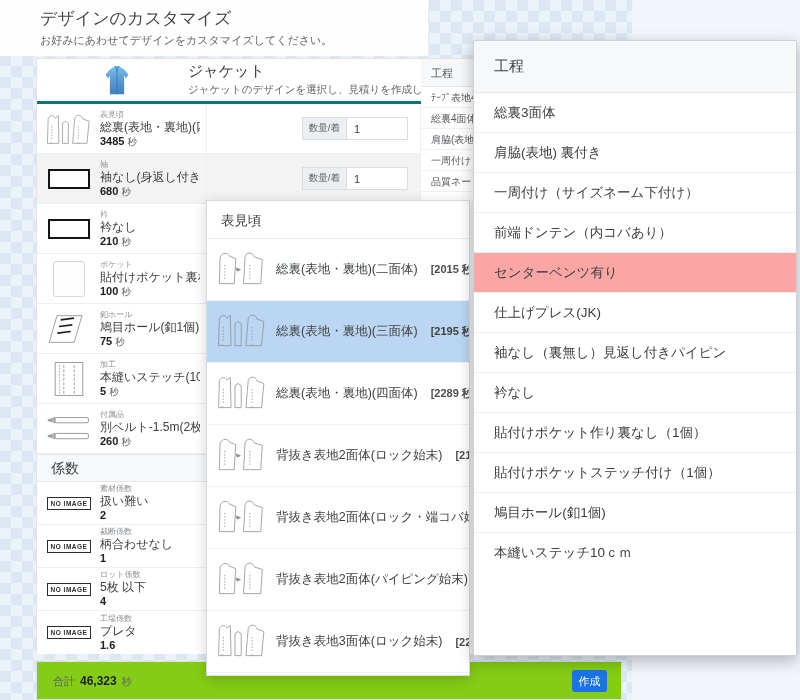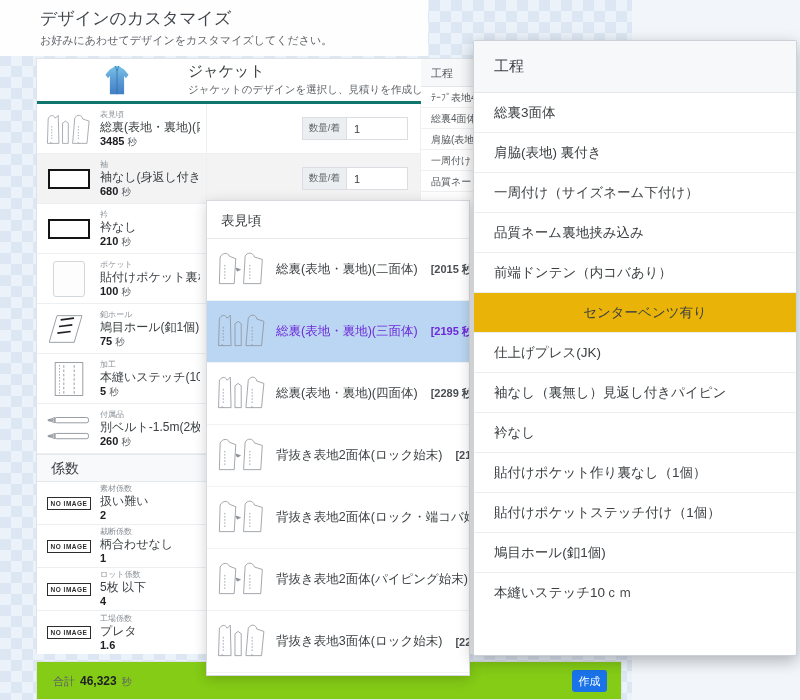--- a/index.html
+++ b/index.html
@@ -66,33 +66,33 @@
   .create-btn { position:absolute; right:14px; top:8px; width:35px; height:22px; background:#1a73e8;
     color:#fff; font-size:11px; border:none; border-radius:3px; cursor:pointer; font-family:inherit; }
 
   .modal { position:absolute; left:206px; top:200px; width:264px; height:476px; background:#fff;
     border:1px solid #d7dbe0; box-shadow:0 3px 12px rgba(0,0,0,.18); z-index:5; }
   .modal-header { height:38px; padding:11px 0 0 14px; font-size:13.5px; color:#3c4043;
     border-bottom:1px solid #e8ebee; }
   .m-row { height:62px; display:flex; align-items:center; gap:9px; padding:0 10px;
     border-bottom:1px solid #f0f2f4; overflow:hidden; }
   .m-row.selected { background:#bad6f3; }
-  .m-row.selected .m-name, .m-row.selected .m-time { color:#6d28d9;text-align:right; }
+  .m-row.selected .m-name, .m-row.selected .m-time { color:#404040;text-align:right; }
   .m-thumb { min-width:50px; width:50px; }
   .m-name { font-size:12.5px; color:#3c4043; white-space:nowrap; }
   .m-time { font-size:11px; font-weight:bold; color:#4a4e52; white-space:nowrap; margin-left:4px; }
 
   .dropdown { position:absolute; left:473px; top:40px; width:324px; height:616px; background:#fff;
     border:1px solid #ccd2d8; border-radius:2px; box-shadow:0 5px 16px rgba(0,0,0,.28); z-index:10; overflow:hidden; }
   .dd-header { height:52px; padding:16px 0 0 20px; font-size:15px; color:#3c4043;
     background:#f7f8fa; border-bottom:1px solid #e3e6ea; }
   .dd-item { height:40px; padding:11px 0 0 20px; font-size:13.5px; color:#3c4043;
     border-bottom:1px solid #eceff1; white-space:nowrap; overflow:hidden; cursor:pointer; }
   .dd-item:last-child { border-bottom:none; }
-  .dd-item.hover { background:#eab308;text-align:center; }
+  .dd-item.hover { background:#fca5a5; }
 
   .sketch { stroke:#8a9096; fill:none; stroke-width:1; }
   .sketch-dark { stroke:#202124; fill:none; stroke-width:2; }
   svg.hidden-defs { position:absolute; width:0; height:0; }
 </style>
 </head>
 <body>
 
 <svg class="hidden-defs">
   <defs>
@@ -376,21 +376,20 @@
     <span class="m-name">背抜き表地3面体(ロック始末)</span>
     <span class="m-time">[2236</span>
   </div>
 </div>
 
 <div class="dropdown">
   <div class="dd-header">工程</div>
   <div class="dd-item">総裏3面体</div>
   <div class="dd-item">肩脇(表地) 裏付き</div>
   <div class="dd-item">一周付け（サイズネーム下付け）</div>
-  <div class="dd-item">品質ネーム裏地挟み込み</div>
   <div class="dd-item">前端ドンテン（内コバあり）</div>
   <div class="dd-item hover">センターベンツ有り</div>
   <div class="dd-item">仕上げプレス(JK)</div>
   <div class="dd-item">袖なし（裏無し）見返し付きパイピン</div>
   <div class="dd-item">衿なし</div>
   <div class="dd-item">貼付けポケット作り裏なし（1個）</div>
   <div class="dd-item">貼付けポケットステッチ付け（1個）</div>
   <div class="dd-item">鳩目ホール(釦1個)</div>
   <div class="dd-item">本縫いステッチ10ｃｍ</div>
 </div>

